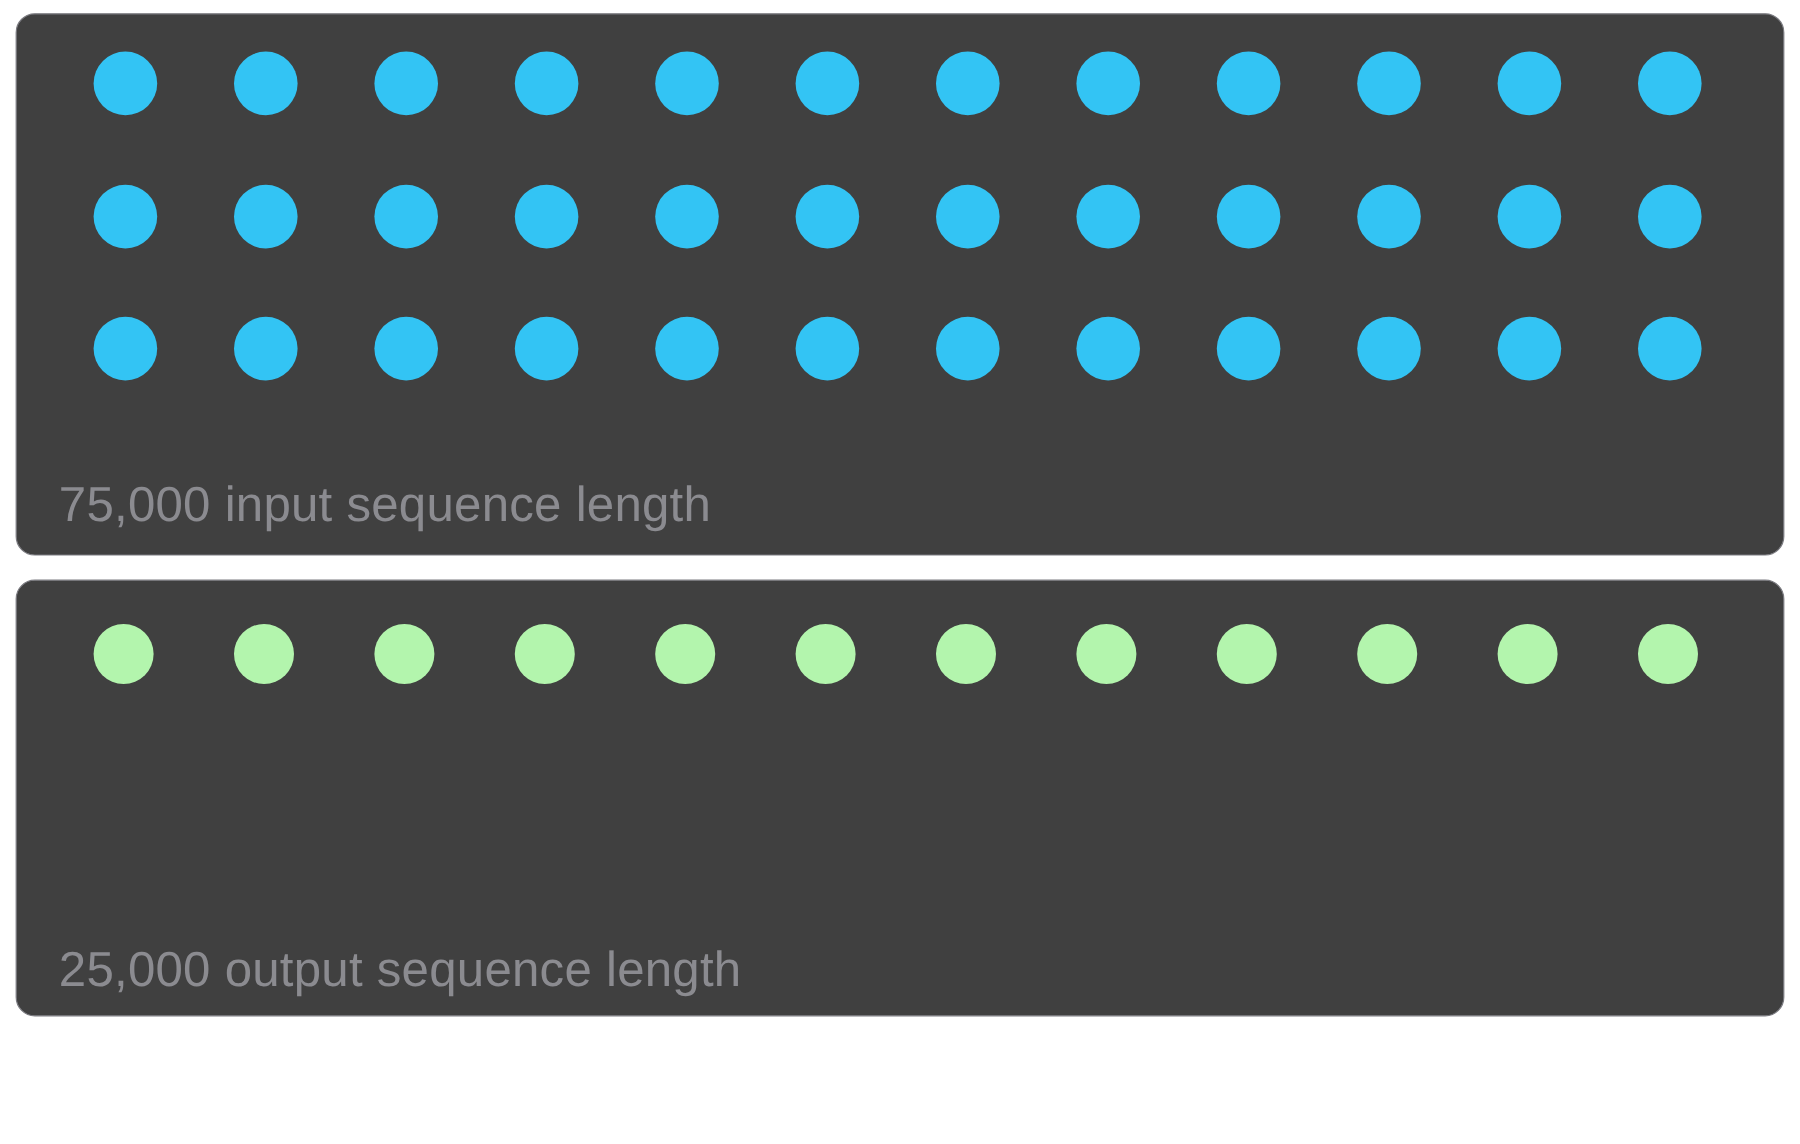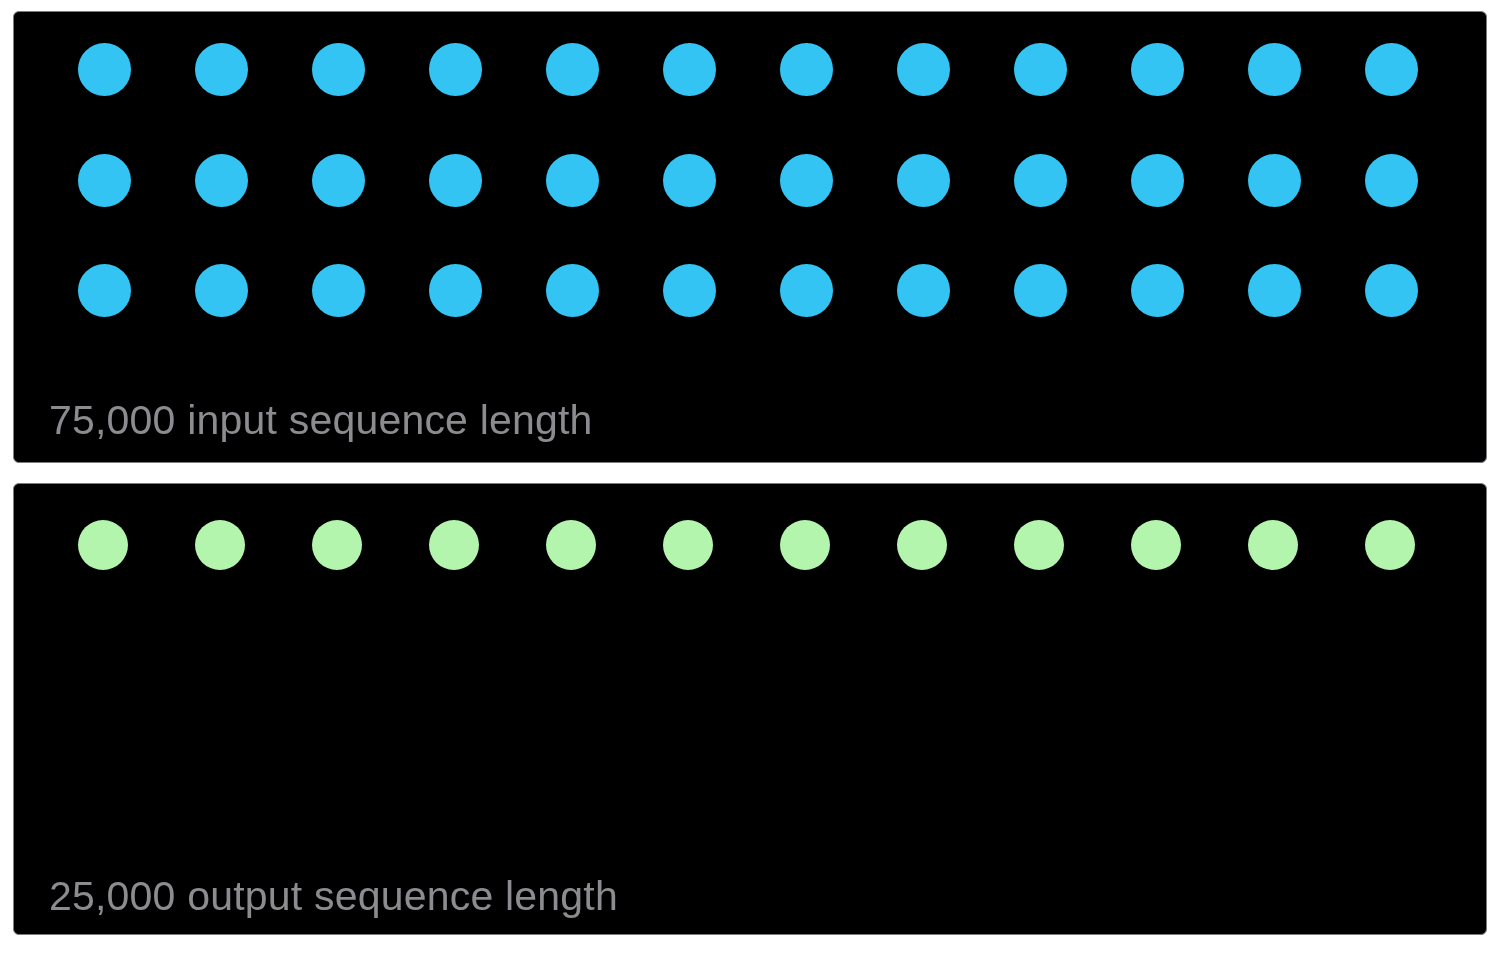--- a/index.html
+++ b/index.html
@@ -15,37 +15,37 @@
     position: relative;
     width: 1500px;
     height: 953px;
     background: #ffffff;
     font-family: "Liberation Sans", sans-serif;
   }
 
   .card {
     position: absolute;
     box-sizing: border-box;
-    background: #000000;
+    background: #404040;
     border: 1.6px solid #7b7b80;
-    border-radius: 6px;
+    border-radius: 16px;
   }
 
   #card-input {
     left: 13px;
     top: 11px;
     width: 1474px;
     height: 452px;
   }
 
   #card-output {
     left: 13px;
     top: 483px;
     width: 1474px;
-    height: 452px;
+    height: 364px;
   }
 
   .dot-grid {
     position: absolute;
     left: 0;
     top: 0;
   }
 
   .dot-row {
     position: absolute;

